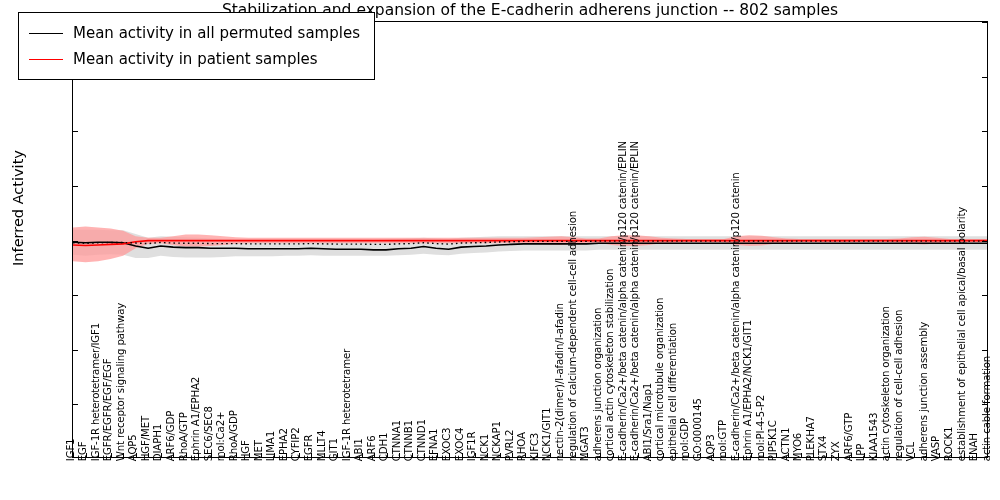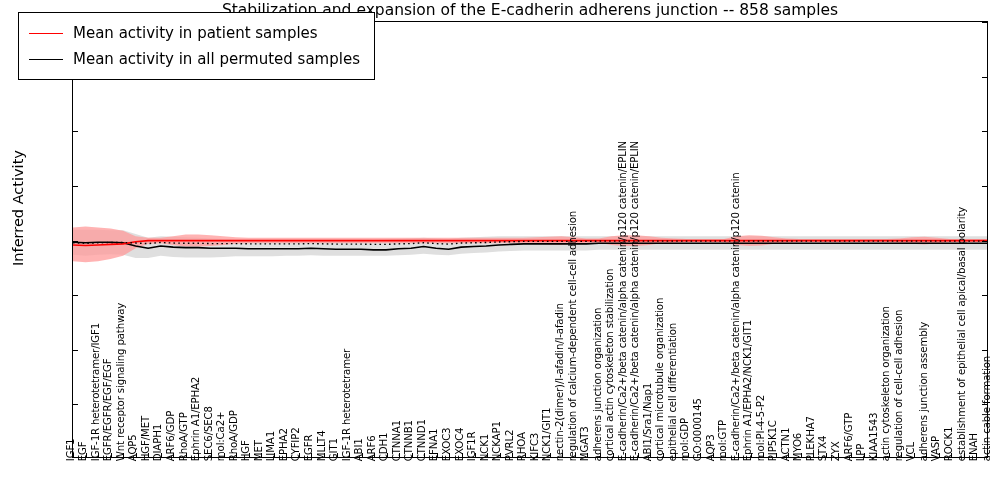--- a/index.html
+++ b/index.html
@@ -138,21 +138,21 @@
     top: 0;
     width: 100%;
     height: 100%;
   }
 </style>
 </head>
 <body>
 
 <div id="figure">
 
-  <div id="chart-title">Stabilization and expansion of the E-cadherin adherens junction -- 858 samples</div>
+  <div id="chart-title">Stabilization and expansion of the E-cadherin adherens junction -- 802 samples</div>
 
   <div id="plot-area">
     <svg id="series-svg" viewBox="0 0 916 437" preserveAspectRatio="none">
         <path d="M0.00 208.67 L12.55 208.67 L25.10 208.67 L37.64 209.21 L50.19 209.21 L62.74 213.04 L75.29 216.86 L87.84 215.22 L100.38 215.77 L112.93 216.31 L125.48 216.86 L138.03 217.41 L150.58 217.95 L163.12 218.50 L175.67 218.50 L188.22 218.50 L200.77 218.50 L213.32 218.50 L225.86 218.50 L238.41 218.50 L250.96 218.50 L263.51 218.50 L276.05 218.50 L288.60 218.50 L301.15 219.05 L313.70 218.50 L326.25 217.95 L338.79 217.41 L351.34 216.86 L363.89 217.41 L376.44 217.95 L388.99 216.86 L401.53 216.31 L414.08 215.77 L426.63 215.22 L439.18 215.22 L451.73 215.22 L464.27 215.22 L476.82 215.22 L489.37 215.22 L501.92 215.22 L514.47 215.22 L527.01 215.22 L539.56 215.22 L552.11 215.22 L564.66 215.22 L577.21 215.22 L589.75 215.22 L602.30 215.22 L614.85 215.22 L627.40 215.22 L639.95 215.22 L652.49 215.22 L665.04 215.22 L677.59 215.22 L690.14 215.22 L702.68 215.22 L715.23 215.22 L727.78 215.22 L740.33 215.22 L752.88 215.22 L765.42 215.22 L777.97 215.22 L790.52 215.22 L803.07 215.22 L815.62 215.22 L828.16 215.22 L840.71 215.22 L853.26 215.22 L865.81 215.22 L878.36 215.22 L890.90 215.22 L903.45 215.22 L916.00 215.22 L916.00 228.88 L903.45 228.88 L890.90 228.88 L878.36 228.88 L865.81 228.88 L853.26 228.88 L840.71 228.88 L828.16 228.88 L815.62 228.88 L803.07 228.88 L790.52 228.88 L777.97 228.88 L765.42 228.88 L752.88 228.88 L740.33 228.88 L727.78 228.88 L715.23 228.88 L702.68 228.88 L690.14 228.88 L677.59 228.88 L665.04 228.88 L652.49 228.88 L639.95 228.88 L627.40 228.88 L614.85 228.88 L602.30 228.88 L589.75 228.88 L577.21 228.88 L564.66 228.88 L552.11 228.88 L539.56 228.88 L527.01 228.88 L514.47 229.43 L501.92 229.43 L489.37 229.43 L476.82 229.43 L464.27 229.43 L451.73 229.43 L439.18 229.97 L426.63 230.52 L414.08 231.61 L401.53 232.16 L388.99 232.70 L376.44 234.34 L363.89 233.80 L351.34 232.70 L338.79 233.80 L326.25 234.34 L313.70 234.89 L301.15 234.89 L288.60 234.89 L276.05 234.89 L263.51 234.89 L250.96 234.89 L238.41 234.34 L225.86 234.89 L213.32 234.89 L200.77 235.43 L188.22 235.43 L175.67 235.43 L163.12 235.43 L150.58 235.98 L138.03 236.53 L125.48 236.53 L112.93 236.53 L100.38 235.98 L87.84 234.89 L75.29 237.07 L62.74 237.07 L50.19 233.80 L37.64 233.25 L25.10 233.80 L12.55 234.89 L0.00 233.80 Z" fill="#d9d9d9" fill-opacity="0.85" stroke="none"></path>
         <path d="M0.00 206.48 L12.55 205.39 L25.10 206.48 L37.64 207.57 L50.19 209.76 L62.74 215.22 L75.29 216.86 L87.84 216.86 L100.38 215.22 L112.93 213.58 L125.48 213.58 L138.03 214.13 L150.58 215.22 L163.12 216.31 L175.67 216.86 L188.22 216.86 L200.77 216.86 L213.32 216.86 L225.86 216.86 L238.41 216.86 L250.96 216.86 L263.51 216.86 L276.05 216.86 L288.60 216.86 L301.15 216.86 L313.70 216.86 L326.25 216.86 L338.79 216.86 L351.34 216.86 L363.89 216.86 L376.44 216.86 L388.99 216.86 L401.53 216.86 L414.08 216.86 L426.63 216.86 L439.18 216.86 L451.73 216.86 L464.27 216.31 L476.82 215.77 L489.37 215.22 L501.92 216.31 L514.47 217.41 L527.01 217.41 L539.56 215.22 L552.11 214.13 L564.66 214.13 L577.21 215.22 L589.75 216.86 L602.30 217.41 L614.85 217.95 L627.40 217.95 L639.95 217.95 L652.49 217.95 L665.04 215.22 L677.59 214.13 L690.14 214.68 L702.68 216.31 L715.23 217.41 L727.78 217.95 L740.33 217.95 L752.88 217.95 L765.42 217.95 L777.97 217.95 L790.52 217.95 L803.07 217.95 L815.62 217.95 L828.16 217.41 L840.71 216.31 L853.26 215.77 L865.81 216.86 L878.36 217.95 L890.90 217.95 L903.45 217.95 L916.00 217.95 L916.00 221.23 L903.45 221.23 L890.90 221.23 L878.36 221.23 L865.81 222.32 L853.26 223.42 L840.71 222.87 L828.16 221.78 L815.62 221.23 L803.07 221.23 L790.52 221.23 L777.97 221.23 L765.42 221.23 L752.88 221.23 L740.33 221.23 L727.78 221.23 L715.23 221.78 L702.68 222.87 L690.14 224.51 L677.59 225.06 L665.04 223.96 L652.49 221.23 L639.95 221.23 L627.40 221.23 L614.85 221.23 L602.30 221.78 L589.75 222.32 L577.21 223.96 L564.66 225.06 L552.11 225.06 L539.56 223.96 L527.01 221.78 L514.47 221.78 L501.92 222.87 L489.37 223.96 L476.82 223.42 L464.27 222.87 L451.73 222.32 L439.18 222.32 L426.63 222.32 L414.08 222.32 L401.53 222.32 L388.99 222.32 L376.44 222.32 L363.89 222.32 L351.34 222.32 L338.79 222.32 L326.25 222.32 L313.70 222.32 L301.15 222.32 L288.60 222.32 L276.05 222.32 L263.51 222.32 L250.96 222.32 L238.41 222.32 L225.86 222.32 L213.32 222.32 L200.77 222.32 L188.22 222.32 L175.67 222.32 L163.12 222.87 L150.58 223.96 L138.03 225.06 L125.48 225.60 L112.93 225.60 L100.38 223.96 L87.84 222.32 L75.29 222.87 L62.74 227.24 L50.19 234.89 L37.64 238.16 L25.10 240.35 L12.55 241.44 L0.00 240.35 Z" fill="#ff9999" fill-opacity="0.75" stroke="none"></path>
         <path d="M0.00 221.23 L12.55 221.78 L25.10 221.23 L37.64 221.23 L50.19 221.78 L62.74 225.06 L75.29 227.24 L87.84 225.06 L100.38 226.15 L112.93 226.69 L125.48 226.69 L138.03 227.24 L150.58 227.24 L163.12 227.24 L175.67 227.79 L188.22 227.79 L200.77 227.79 L213.32 227.79 L225.86 227.79 L238.41 227.24 L250.96 227.79 L263.51 228.33 L276.05 228.33 L288.60 228.33 L301.15 228.88 L313.70 228.88 L326.25 227.79 L338.79 227.24 L351.34 225.60 L363.89 227.24 L376.44 228.33 L388.99 226.15 L401.53 225.60 L414.08 225.06 L426.63 223.96 L439.18 223.42 L451.73 222.87 L464.27 222.87 L476.82 222.87 L489.37 222.87 L501.92 222.87 L514.47 222.87 L527.01 222.32 L539.56 222.32 L552.11 222.32 L564.66 222.32 L577.21 222.32 L589.75 222.32 L602.30 222.32 L614.85 222.32 L627.40 222.32 L639.95 222.32 L652.49 222.32 L665.04 222.32 L677.59 222.32 L690.14 222.32 L702.68 222.32 L715.23 222.32 L727.78 222.32 L740.33 222.32 L752.88 222.32 L765.42 222.32 L777.97 222.32 L790.52 222.32 L803.07 222.32 L815.62 222.32 L828.16 222.32 L840.71 222.32 L853.26 222.32 L865.81 222.32 L878.36 222.32 L890.90 222.32 L903.45 222.32 L916.00 222.32 " fill="none" stroke="#000000" stroke-width="1.6"></path>
         <path d="M0.00 223.96 L12.55 224.51 L25.10 223.96 L37.64 223.42 L50.19 222.87 L62.74 220.69 L75.29 219.59 L87.84 219.59 L100.38 219.59 L112.93 219.59 L125.48 219.59 L138.03 219.59 L150.58 219.59 L163.12 219.59 L175.67 219.59 L188.22 219.59 L200.77 219.59 L213.32 219.59 L225.86 219.59 L238.41 219.59 L250.96 219.59 L263.51 219.59 L276.05 219.59 L288.60 219.59 L301.15 219.59 L313.70 219.59 L326.25 219.59 L338.79 219.59 L351.34 219.59 L363.89 219.59 L376.44 219.59 L388.99 219.59 L401.53 219.59 L414.08 219.59 L426.63 219.59 L439.18 219.59 L451.73 219.59 L464.27 219.59 L476.82 219.59 L489.37 219.59 L501.92 219.59 L514.47 219.59 L527.01 219.59 L539.56 219.59 L552.11 219.59 L564.66 219.59 L577.21 219.59 L589.75 219.59 L602.30 219.59 L614.85 219.59 L627.40 219.59 L639.95 219.59 L652.49 219.59 L665.04 219.59 L677.59 219.59 L690.14 219.59 L702.68 219.59 L715.23 219.59 L727.78 219.59 L740.33 219.59 L752.88 219.59 L765.42 219.59 L777.97 219.59 L790.52 219.59 L803.07 219.59 L815.62 219.59 L828.16 219.59 L840.71 219.59 L853.26 219.59 L865.81 219.59 L878.36 219.59 L890.90 219.59 L903.45 219.59 L916.00 219.59 " fill="none" stroke="#ff0000" stroke-width="1.6"></path>
         <path d="M0.00 221.78 L12.55 222.32 L25.10 221.78 L37.64 221.50 L50.19 221.50 L62.74 222.05 L75.29 222.60 L87.84 221.50 L100.38 222.05 L112.93 222.32 L125.48 222.32 L138.03 222.60 L150.58 222.60 L163.12 222.60 L175.67 222.87 L188.22 222.87 L200.77 222.87 L213.32 222.87 L225.86 222.87 L238.41 222.60 L250.96 222.87 L263.51 223.14 L276.05 223.14 L288.60 223.14 L301.15 223.42 L313.70 223.42 L326.25 222.87 L338.79 222.60 L351.34 221.78 L363.89 222.60 L376.44 223.14 L388.99 222.05 L401.53 221.78 L414.08 221.50 L426.63 220.96 L439.18 220.69 L451.73 220.41 L464.27 220.41 L476.82 220.41 L489.37 220.41 L501.92 220.41 L514.47 220.41 L527.01 220.14 L539.56 220.14 L552.11 220.14 L564.66 220.14 L577.21 220.14 L589.75 220.14 L602.30 220.14 L614.85 220.14 L627.40 220.14 L639.95 220.14 L652.49 220.14 L665.04 220.14 L677.59 220.14 L690.14 220.14 L702.68 220.14 L715.23 220.14 L727.78 220.14 L740.33 220.14 L752.88 220.14 L765.42 220.14 L777.97 220.14 L790.52 220.14 L803.07 220.14 L815.62 220.14 L828.16 220.14 L840.71 220.14 L853.26 220.14 L865.81 220.14 L878.36 220.14 L890.90 220.14 L903.45 220.14 L916.00 220.14 " fill="none" stroke="#000000" stroke-width="1.4" stroke-dasharray="1.6 3.2"></path>
       </svg>
   <div class="ytick-mark" style="top: 0px;"></div>
@@ -321,22 +321,22 @@
       <div class="xtick-label" style="left: 856.86px;">adherens junction assembly</div>
       <div class="xtick-label" style="left: 869.408px;">VASP</div>
       <div class="xtick-label" style="left: 881.956px;">ROCK1</div>
       <div class="xtick-label" style="left: 894.504px;">establishment of epithelial cell apical/basal polarity</div>
       <div class="xtick-label" style="left: 907.052px;">ENAH</div>
       <div class="xtick-label" style="left: 919.6px;">actin cable formation</div>
     </div>
 
   <div id="legend">
       <div class="legend-row">
+        <span class="legend-swatch black"></span>
+        <span class="legend-text">Mean activity in all permuted samples</span>
+      </div>
+      <div class="legend-row">
         <span class="legend-swatch red"></span>
         <span class="legend-text">Mean activity in patient samples</span>
       </div>
-      <div class="legend-row">
-        <span class="legend-swatch black"></span>
-        <span class="legend-text">Mean activity in all permuted samples</span>
-      </div>
     </div>
 
 </div>
 
 </body></html>

